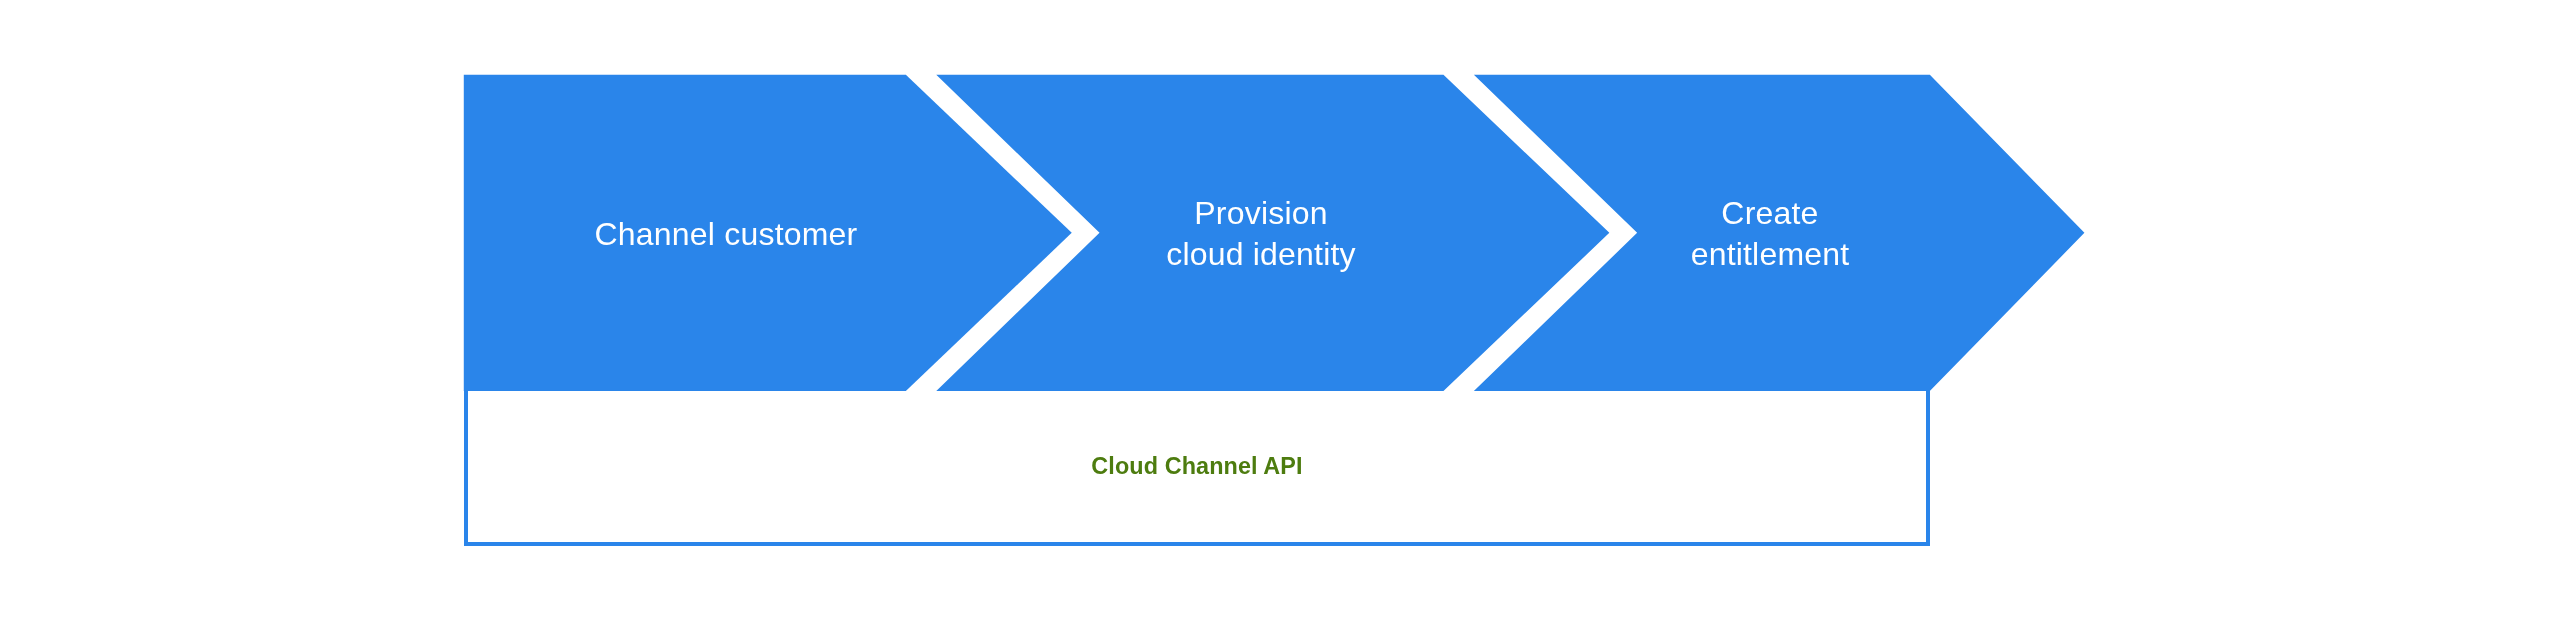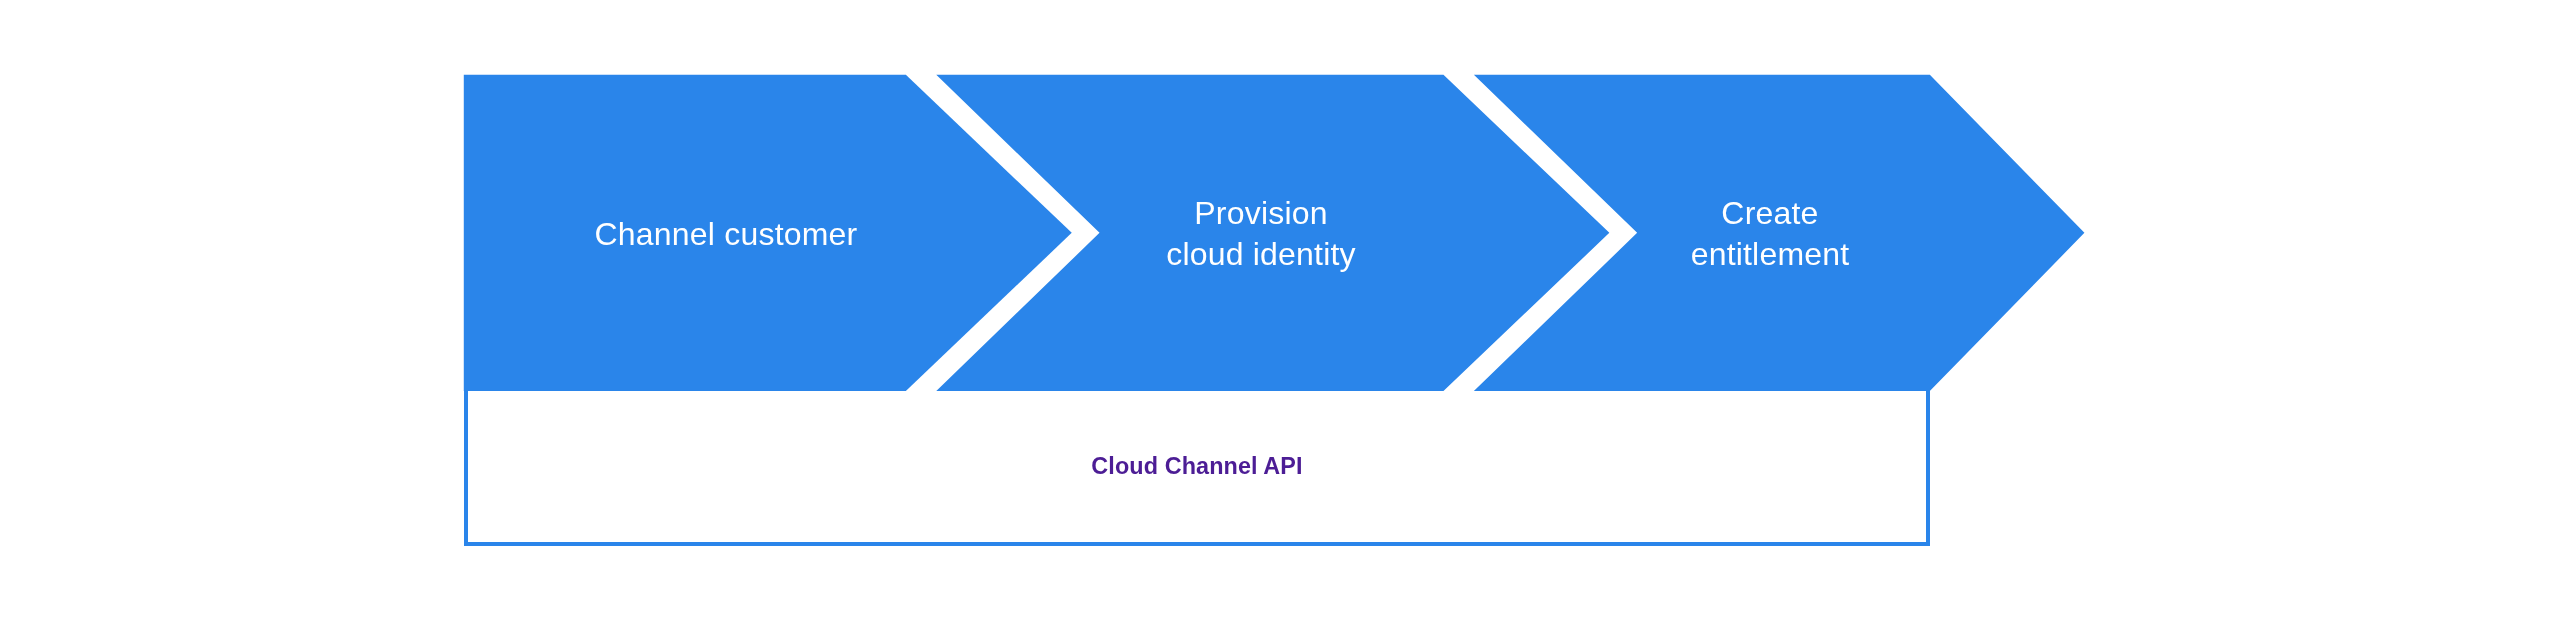--- a/index.html
+++ b/index.html
@@ -62,21 +62,21 @@
     height: 155px;
     box-sizing: border-box;
     background: #ffffff;
     border: 4.3px solid #2a85ea;
     border-top: none;
     display: flex;
     align-items: center;
     justify-content: center;
   }
   .api-bar-label {
-    color: #4c1d95;
+    color: #4d7c0f;
     font-family: "Liberation Sans", sans-serif;
     font-weight: 700;
     font-size: 23.4px;
     letter-spacing: 0.1px;
     user-select: none;
     text-align: right;
   }
 </style>
 </head>
 <body>

